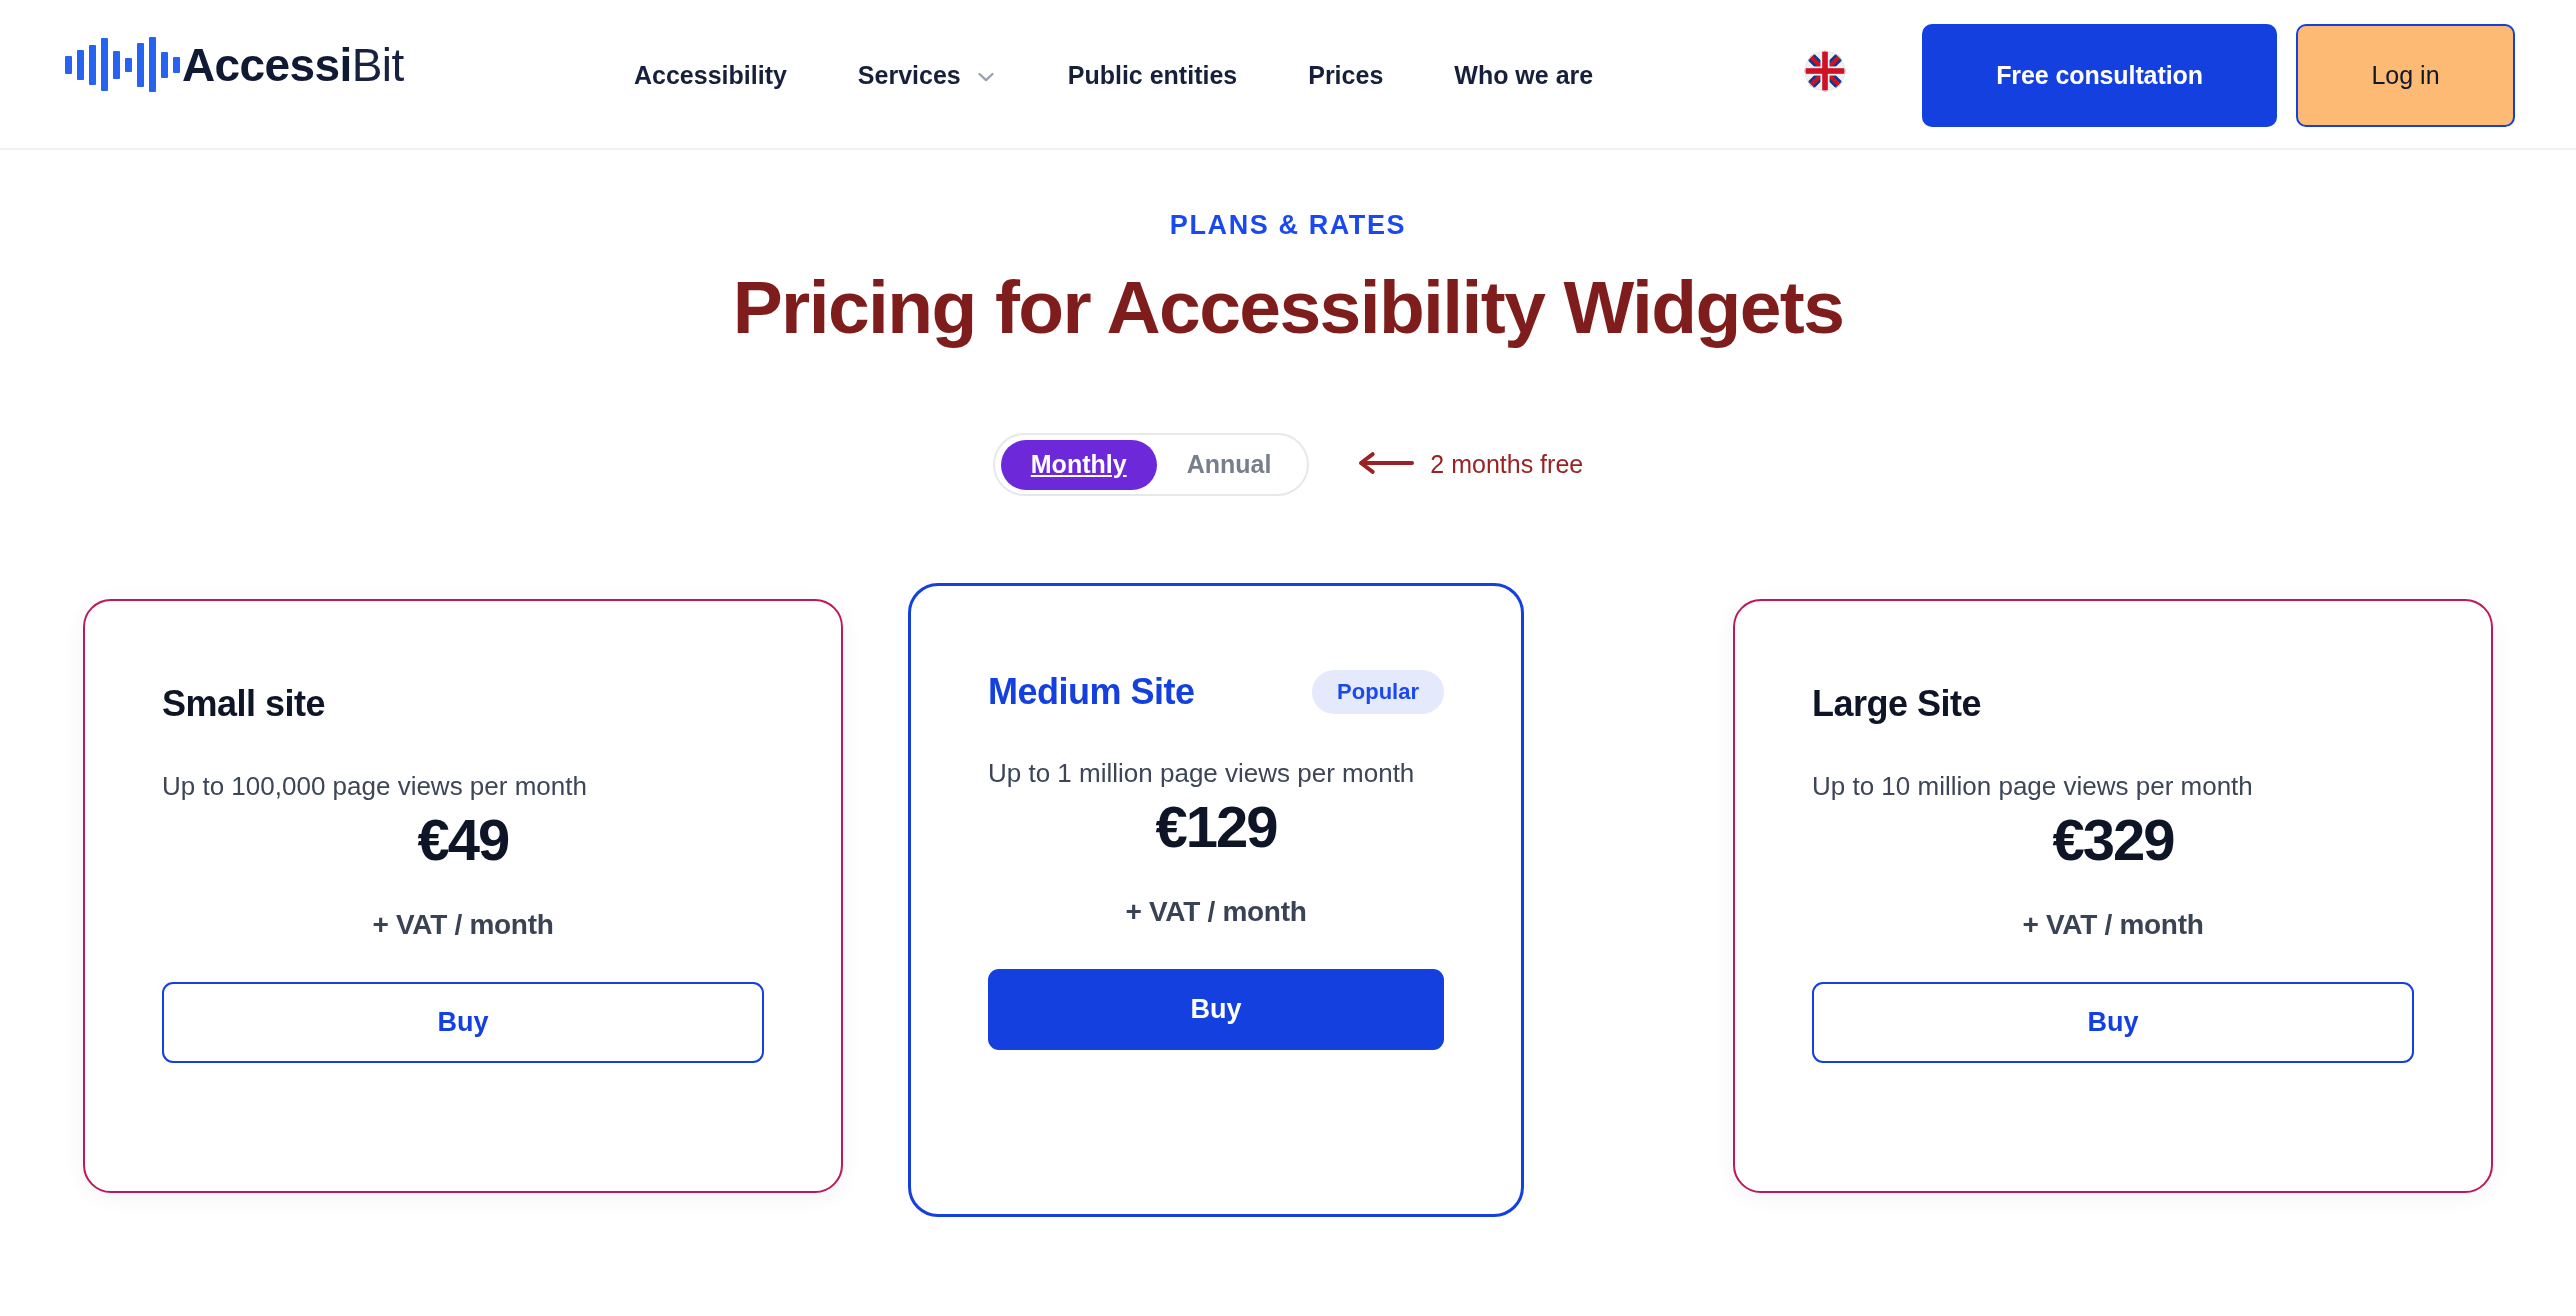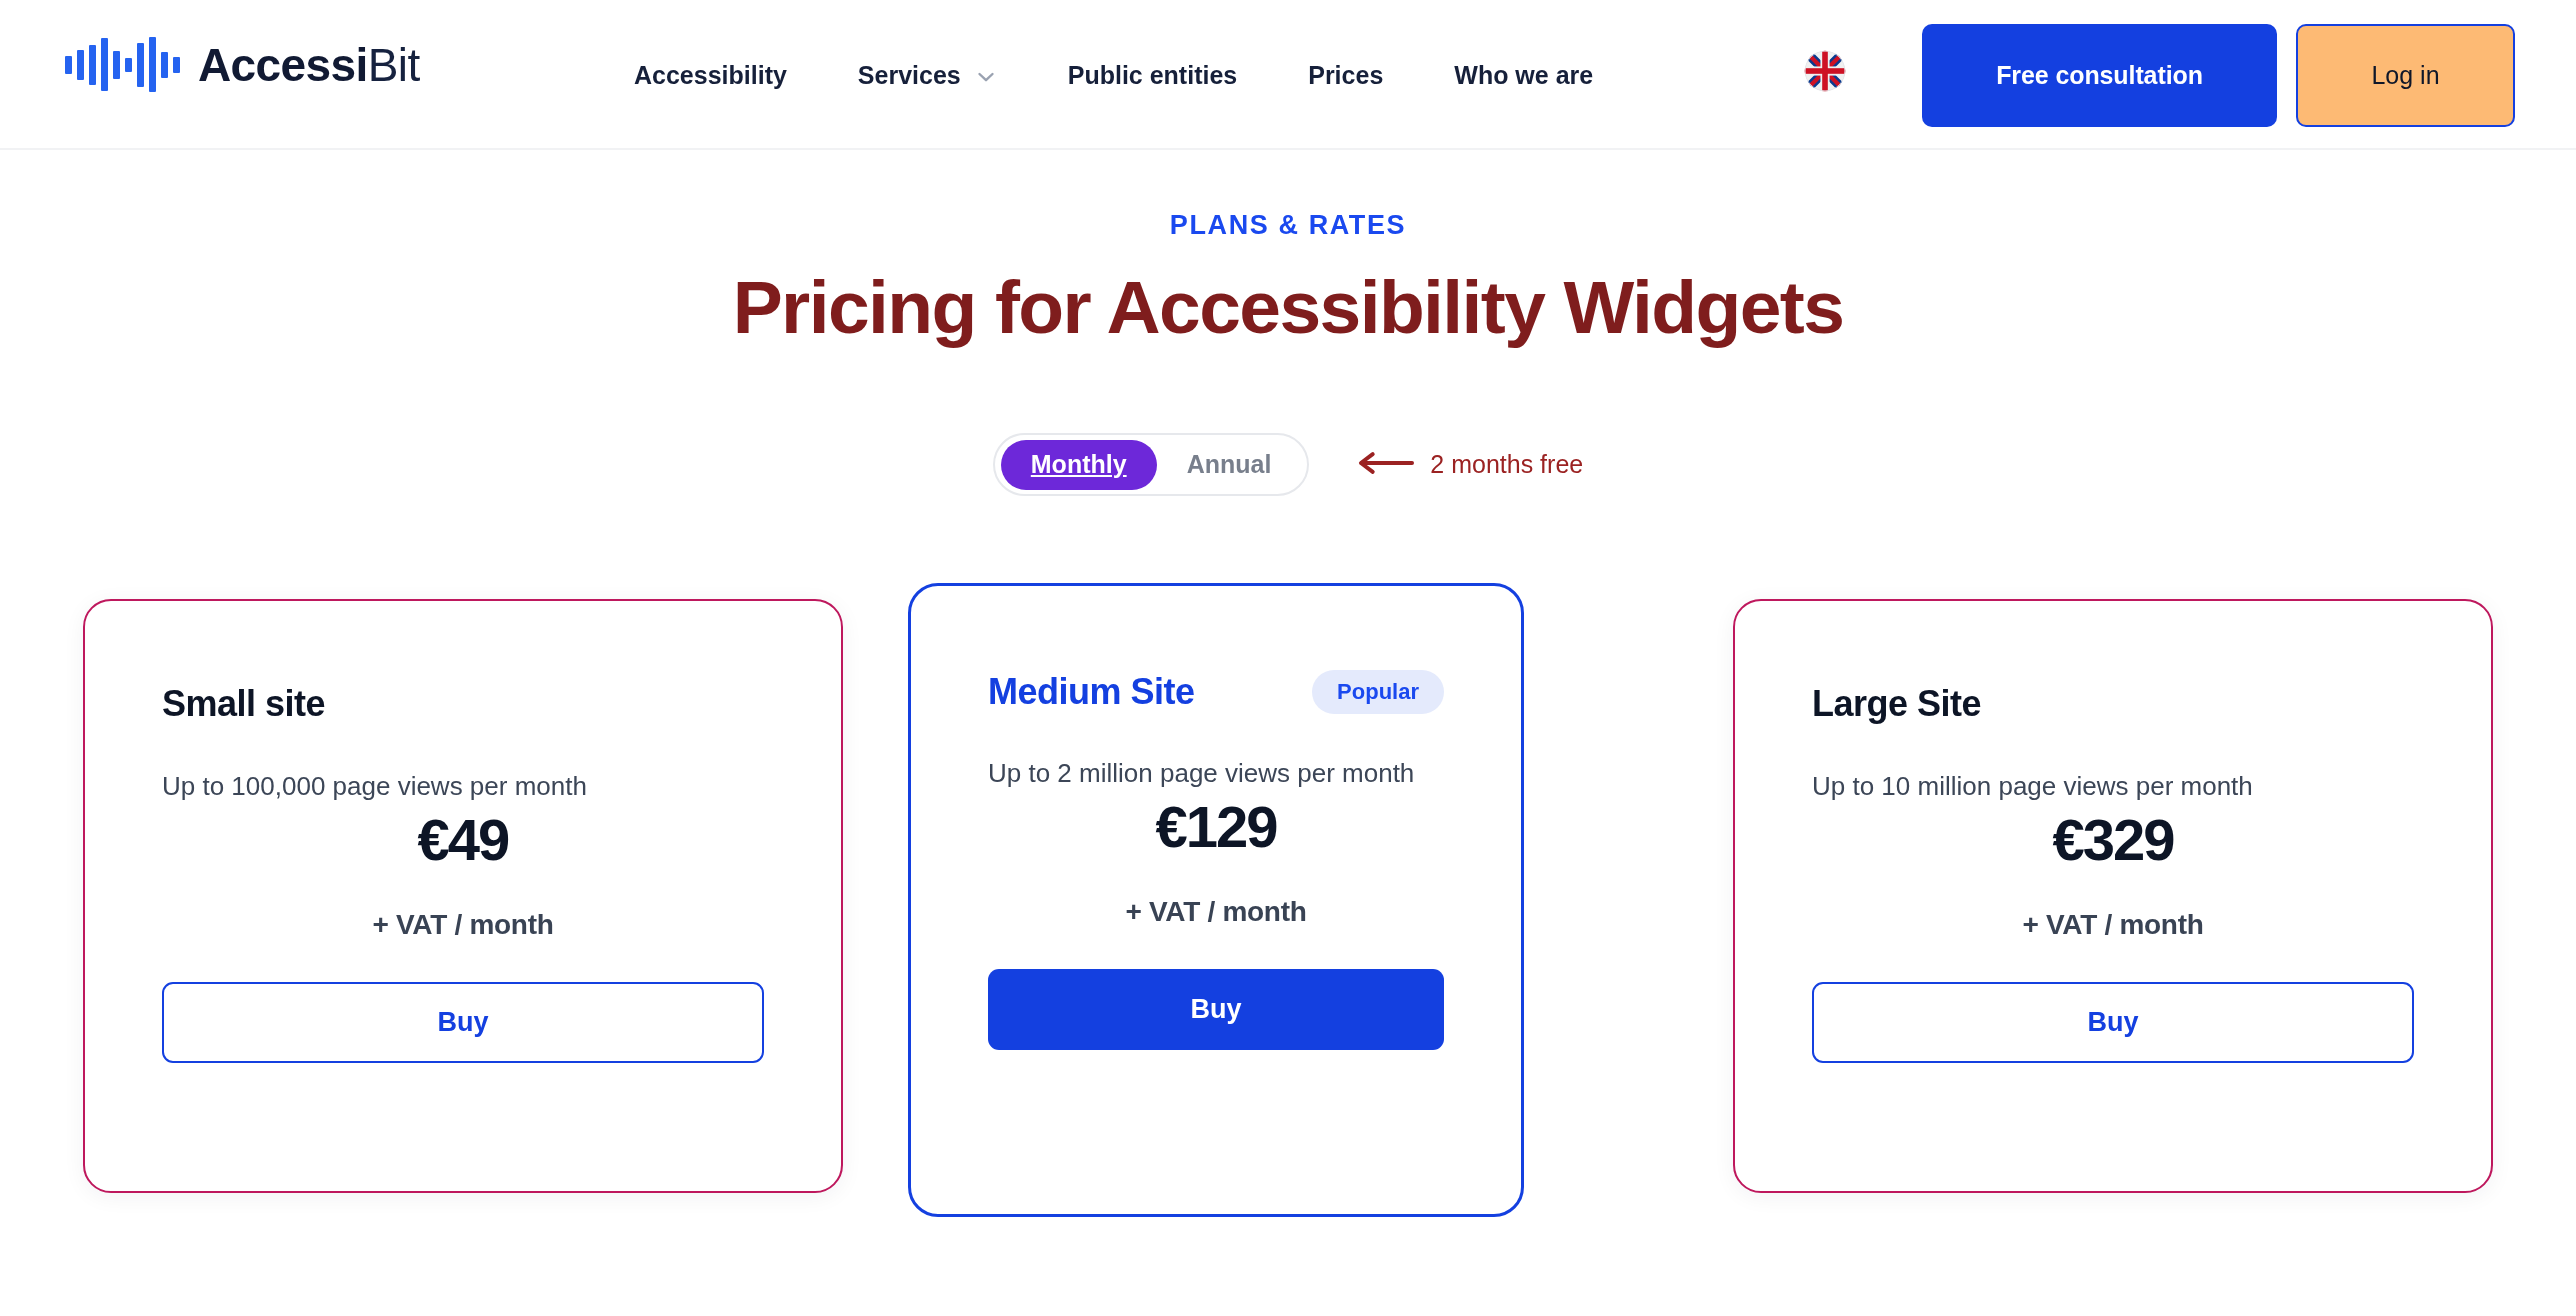--- a/index.html
+++ b/index.html
@@ -32,21 +32,21 @@
     display: flex;
     align-items: center;
   }
 
   .logo {
     position: absolute;
     left: 65px;
     top: 32px;
     display: flex;
     align-items: center;
-    gap: 18px;
+    gap: 2px;
     height: 65px;
     cursor: pointer;
   }
 
   .logo-mark {
     display: flex;
     align-items: center;
     gap: 5px;
     height: 55px;
   }
@@ -466,21 +466,21 @@
         <button class="buy-btn">Buy</button>
       </div>
     </div>
 
     <div class="card medium">
       <div class="card-inner">
         <div class="card-head">
           <div class="card-title">Medium Site</div>
           <div class="badge">Popular</div>
         </div>
-        <div class="card-sub">Up to 2 million page views per month</div>
+        <div class="card-sub">Up to 1 million page views per month</div>
         <div class="price">€129</div>
         <div class="price-note">+ VAT / month</div>
         <button class="buy-btn">Buy</button>
       </div>
     </div>
 
     <div class="card large">
       <div class="card-inner">
         <div class="card-head">
           <div class="card-title">Large Site</div>

